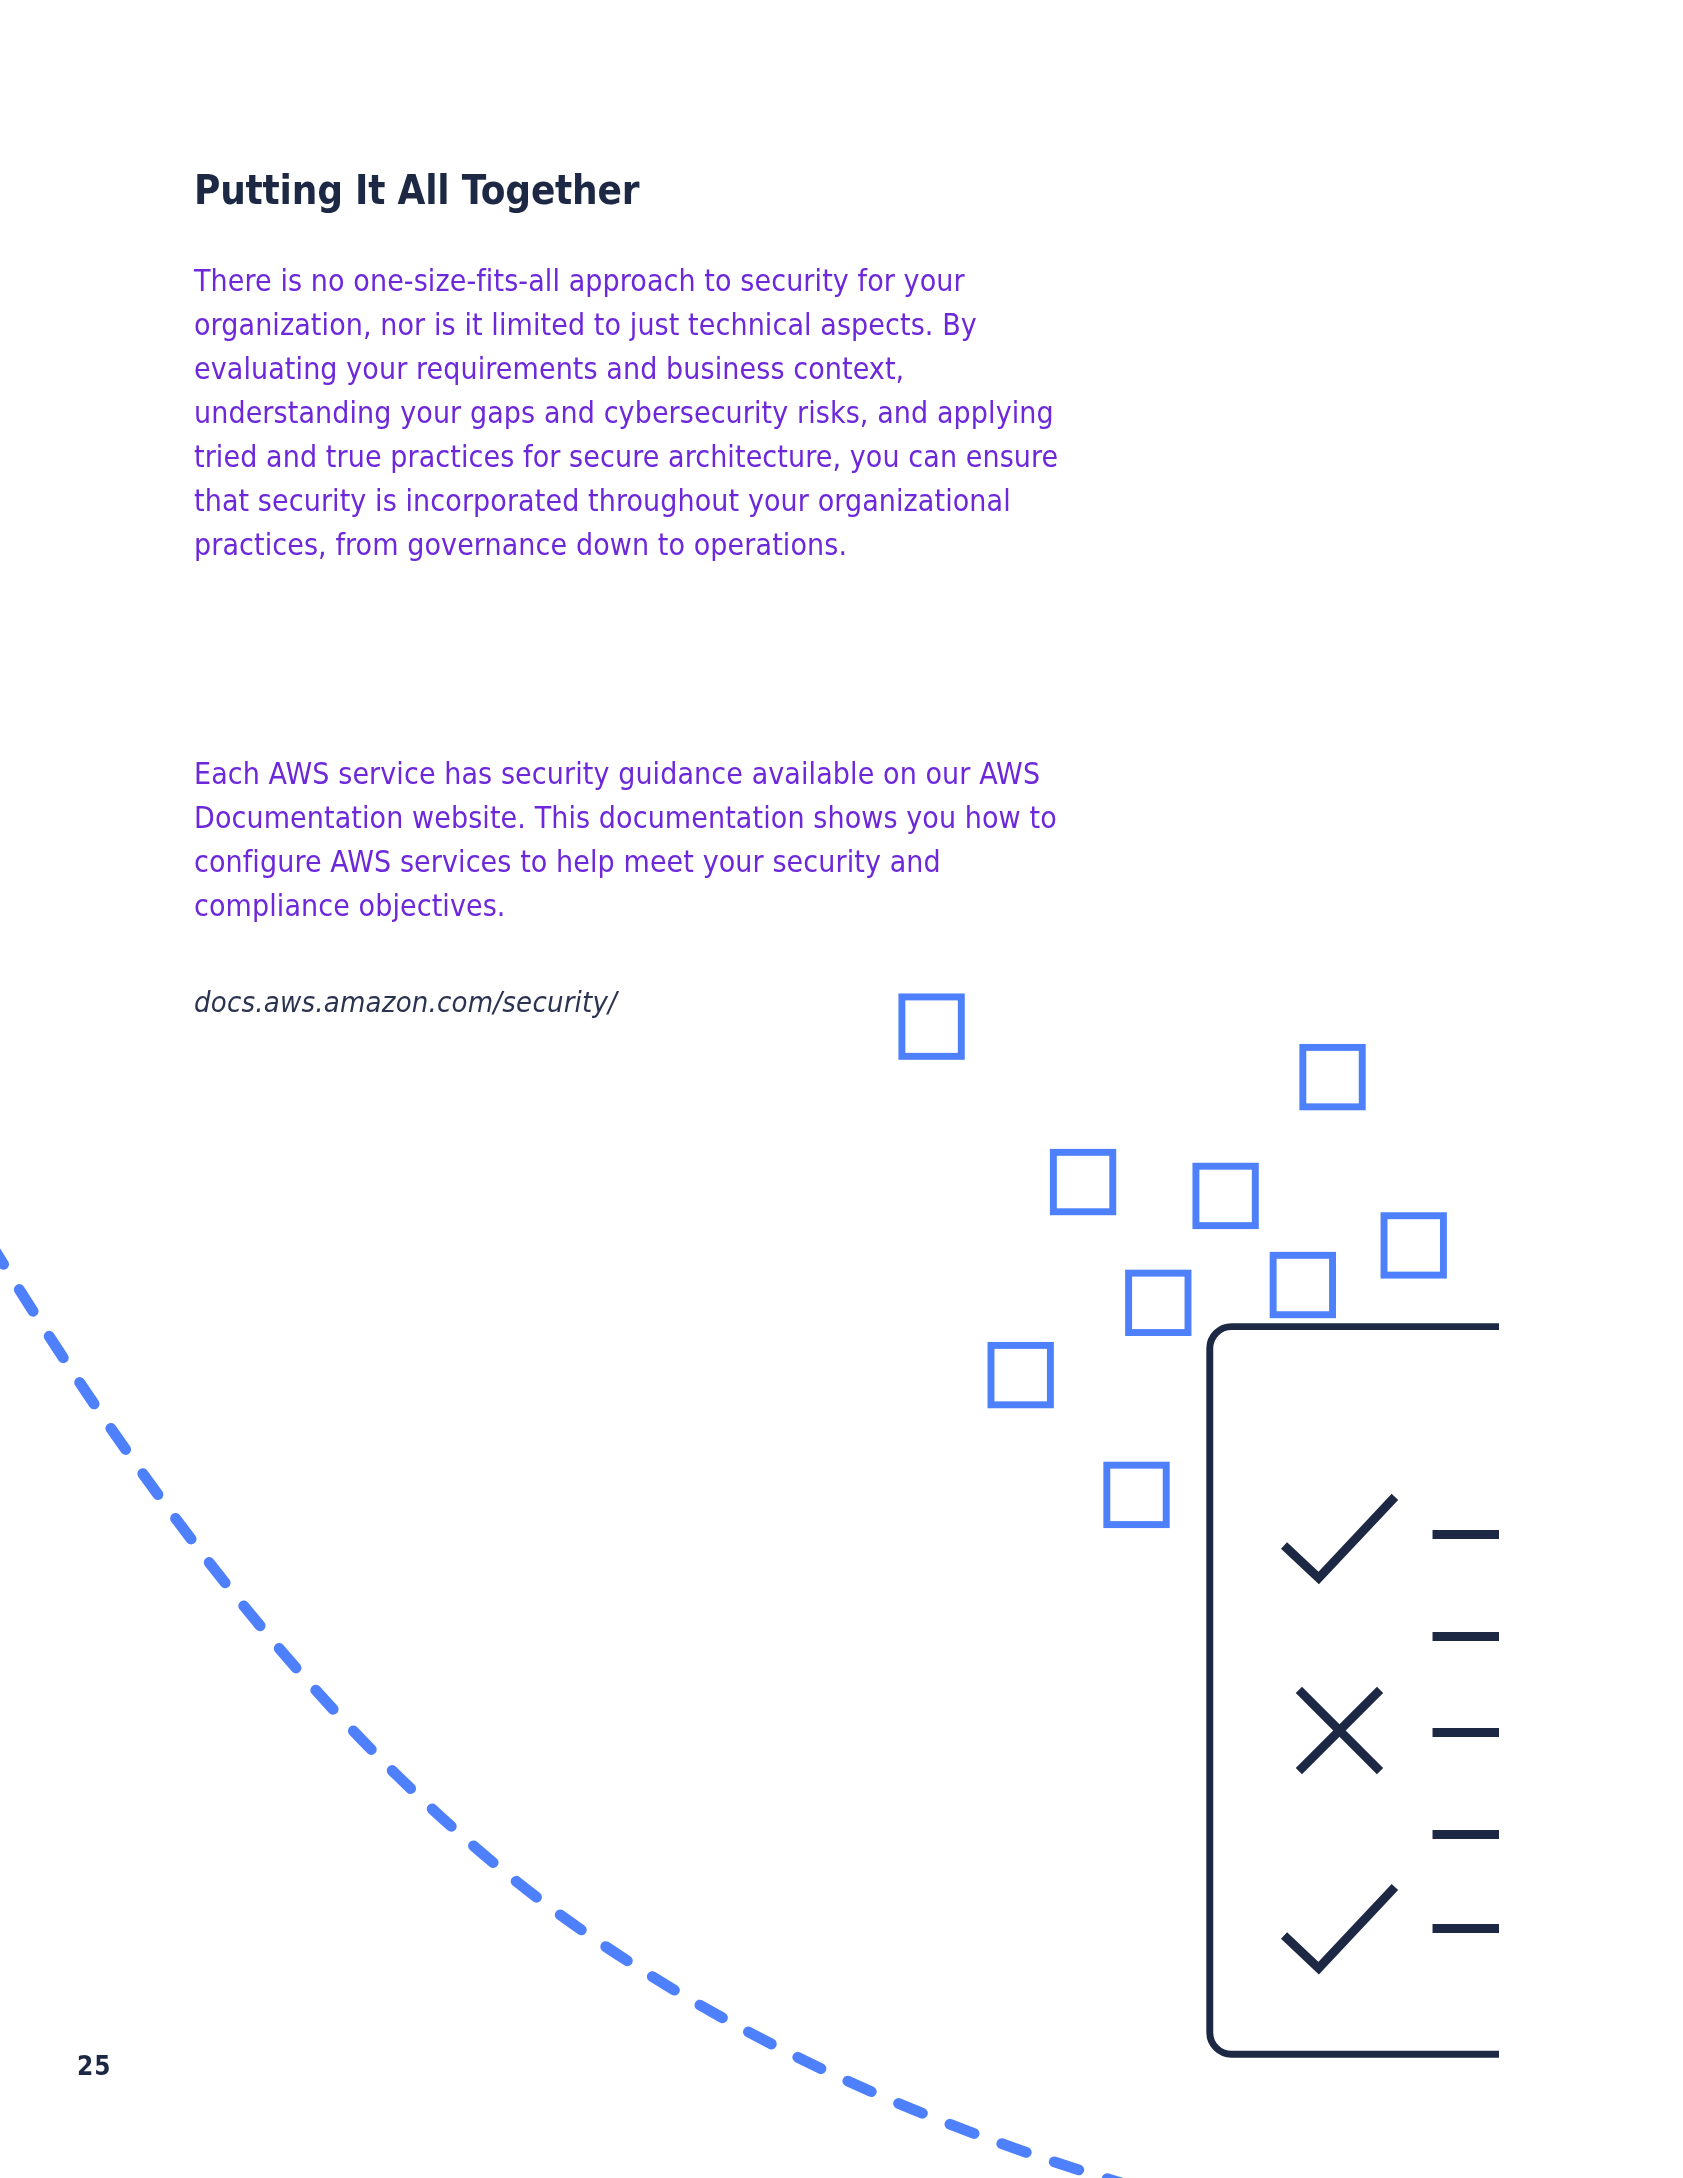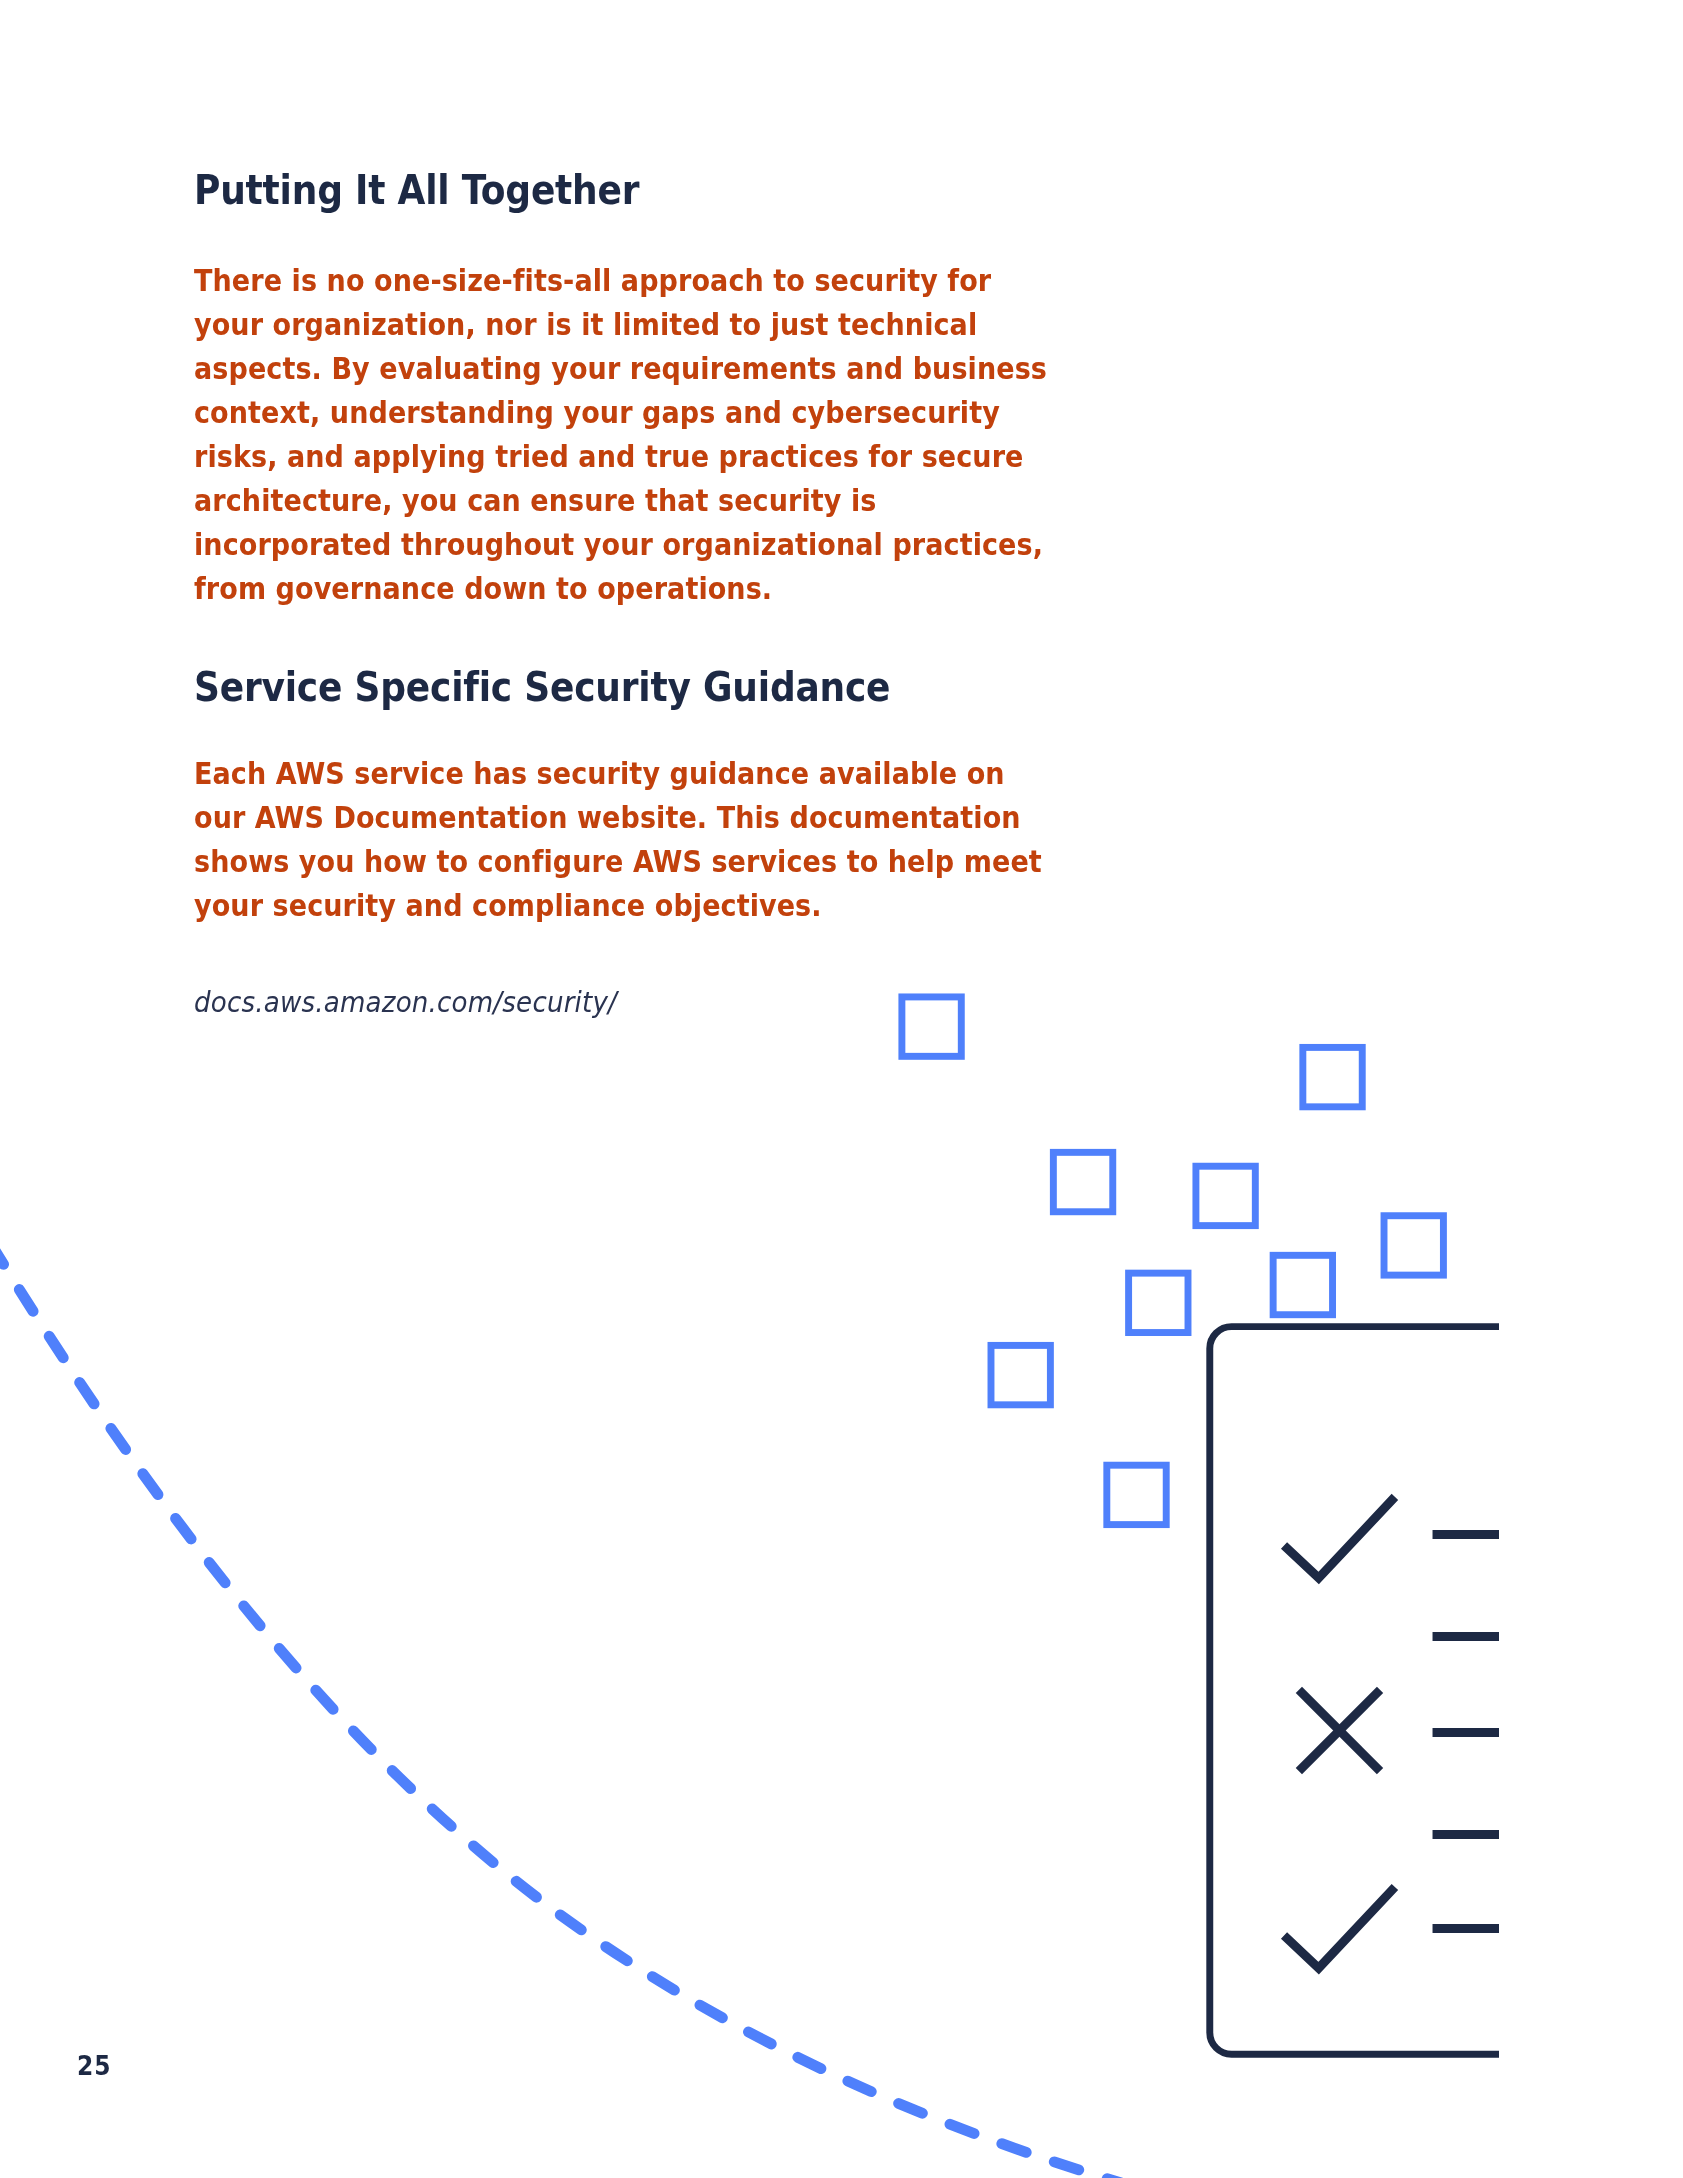--- a/index.html
+++ b/index.html
@@ -23,24 +23,24 @@
     font-weight: 700;
     font-size: 40px;
     letter-spacing: -0.2px;
     color: #1d2944;
     margin: 0;
     line-height: 1.1;
   }
 
   .body-par {
     font-family: "DejaVu Sans Condensed", "Liberation Sans Narrow", "Liberation Sans", sans-serif;
-    font-weight: 700;
+    font-weight: 400;
     font-size: 30px;
     line-height: 44px;
-    color: #c2410c;
+    color: #6d28d9;
     margin: 0;
     letter-spacing: 0.1px;
   }
 
   .url-line {
     font-family: "DejaVu Sans Condensed", "Liberation Sans Narrow", "Liberation Sans", sans-serif;
     font-style: italic;
     font-weight: 400;
     font-size: 29px;
     color: #2a3350;
@@ -137,21 +137,20 @@
       <line x1="1447" y1="1853" x2="1657" y2="1853"></line>
       <line x1="1447" y1="1948" x2="1657" y2="1948"></line>
     </g>
 
   </svg>
 
   <h1 class="heading" id="heading-1">Putting It All Together</h1>
 
   <p class="body-par" id="para-1">There is no one-size-fits-all approach to security for your organization, nor is it limited to just technical aspects. By evaluating your requirements and business context, understanding your gaps and cybersecurity risks, and applying tried and true practices for secure architecture, you can ensure that security is incorporated throughout your organizational practices, from governance down to operations.</p>
 
-  <h1 class="heading" id="heading-2">Service Specific Security Guidance</h1>
 
   <p class="body-par" id="para-2">Each AWS service has security guidance available on our AWS Documentation website. This documentation shows you how to configure AWS services to help meet your security and compliance objectives.</p>
 
   <p class="url-line" id="url-1">docs.aws.amazon.com/security/</p>
 
   <div id="footer">
     <span class="page-number">25</span>
   </div>
 
 </div>

